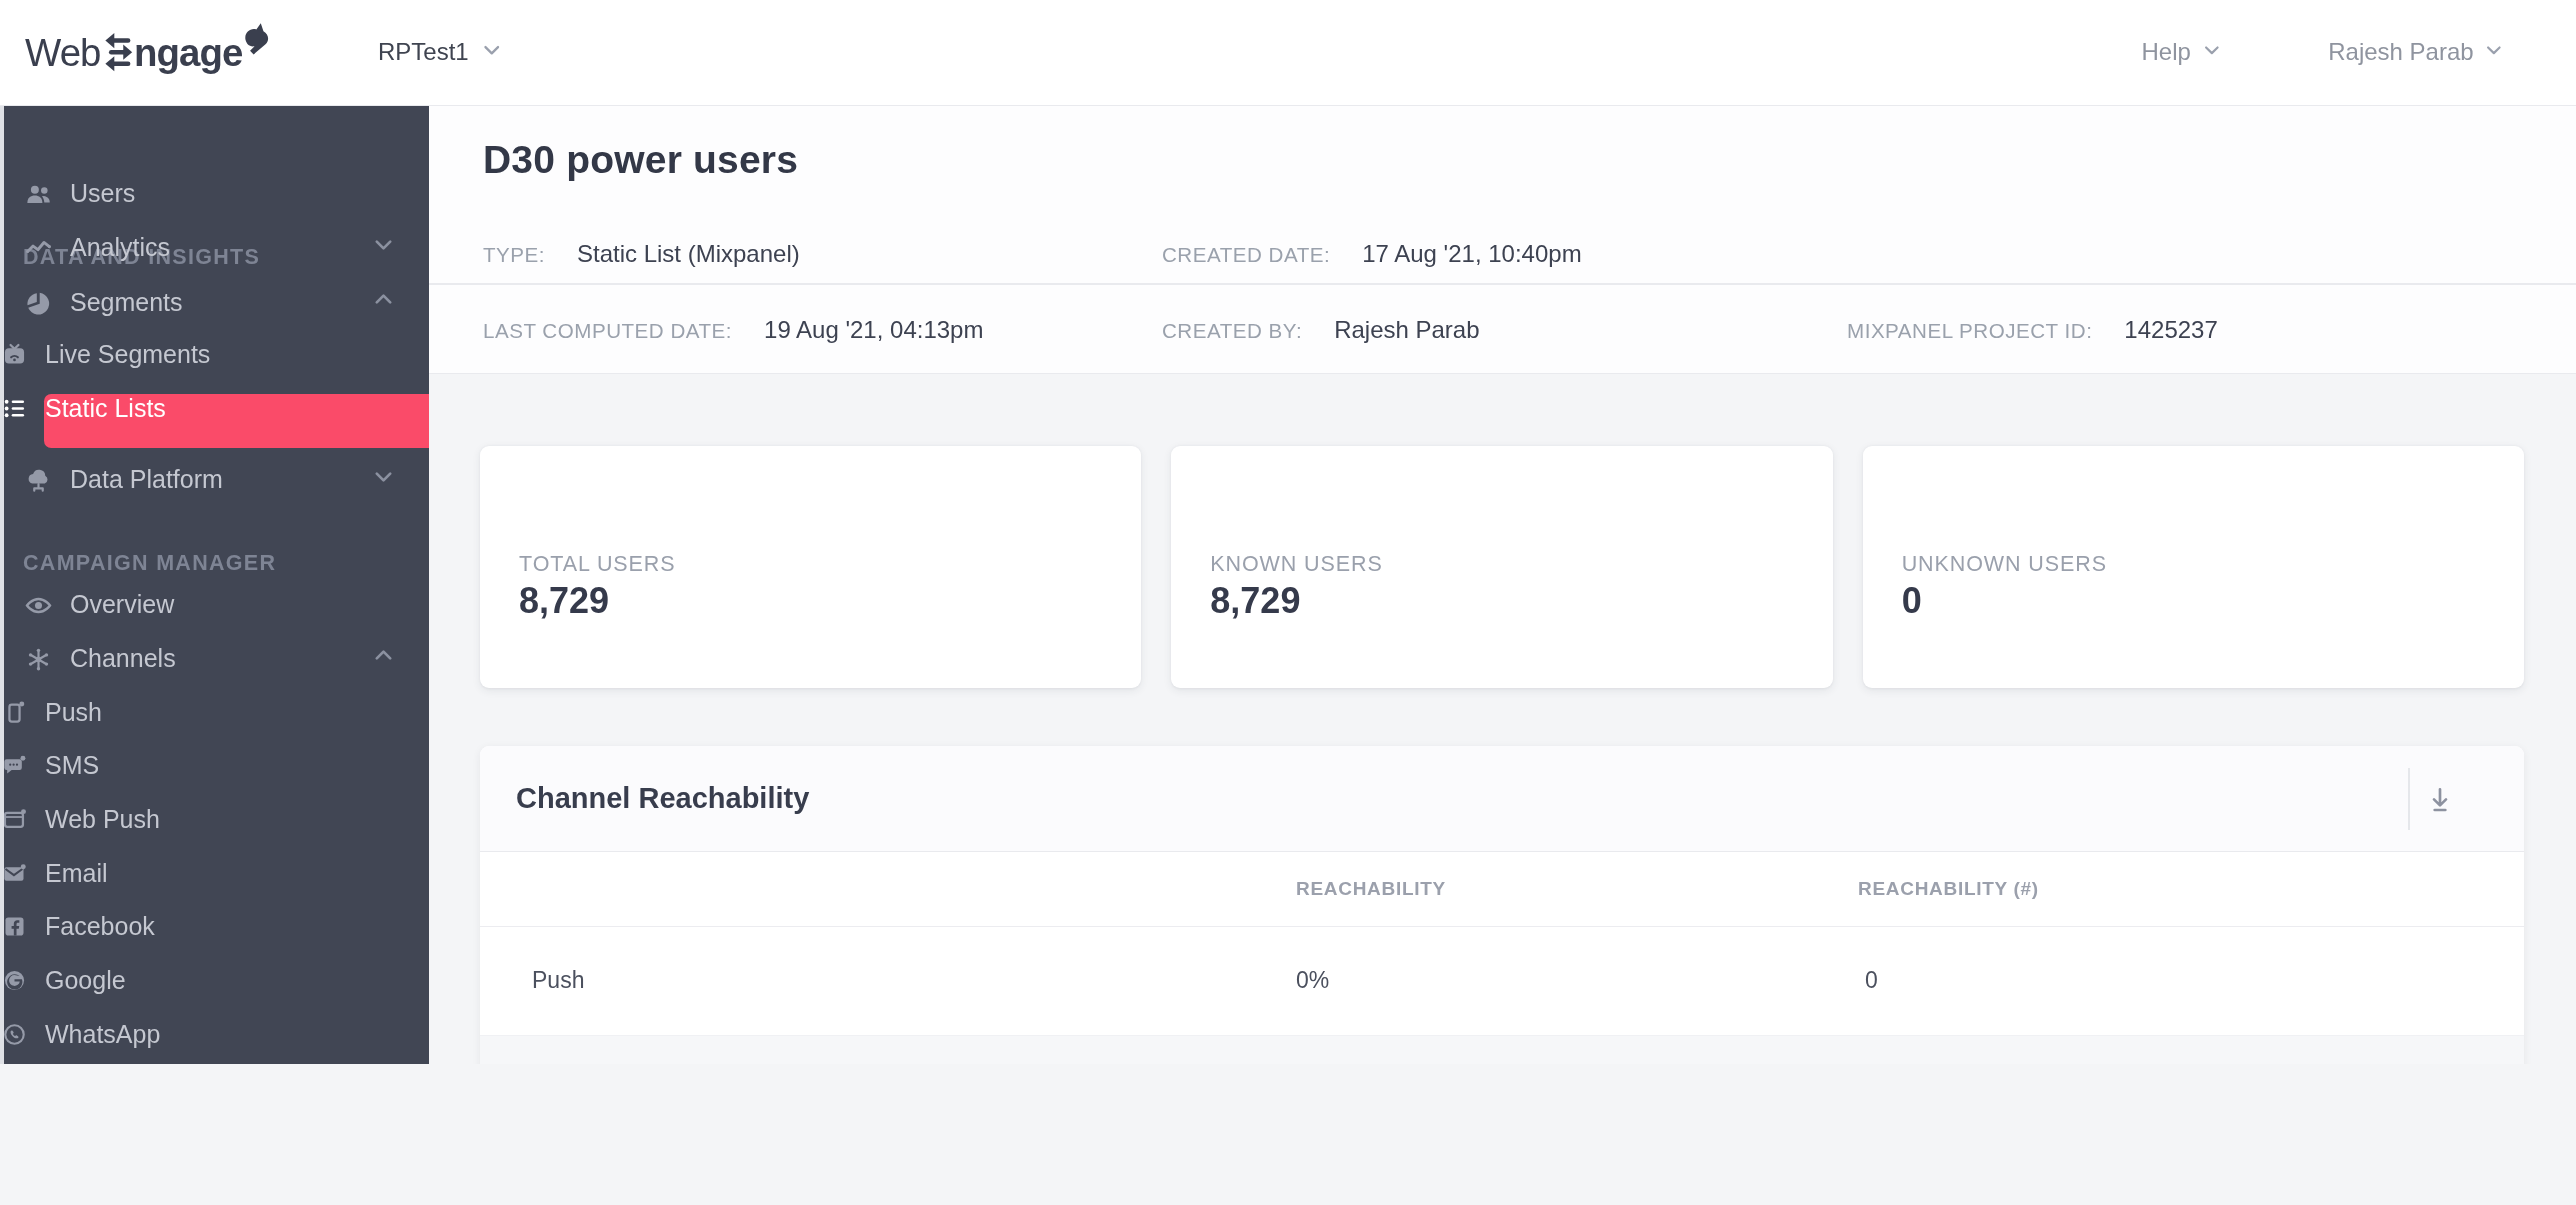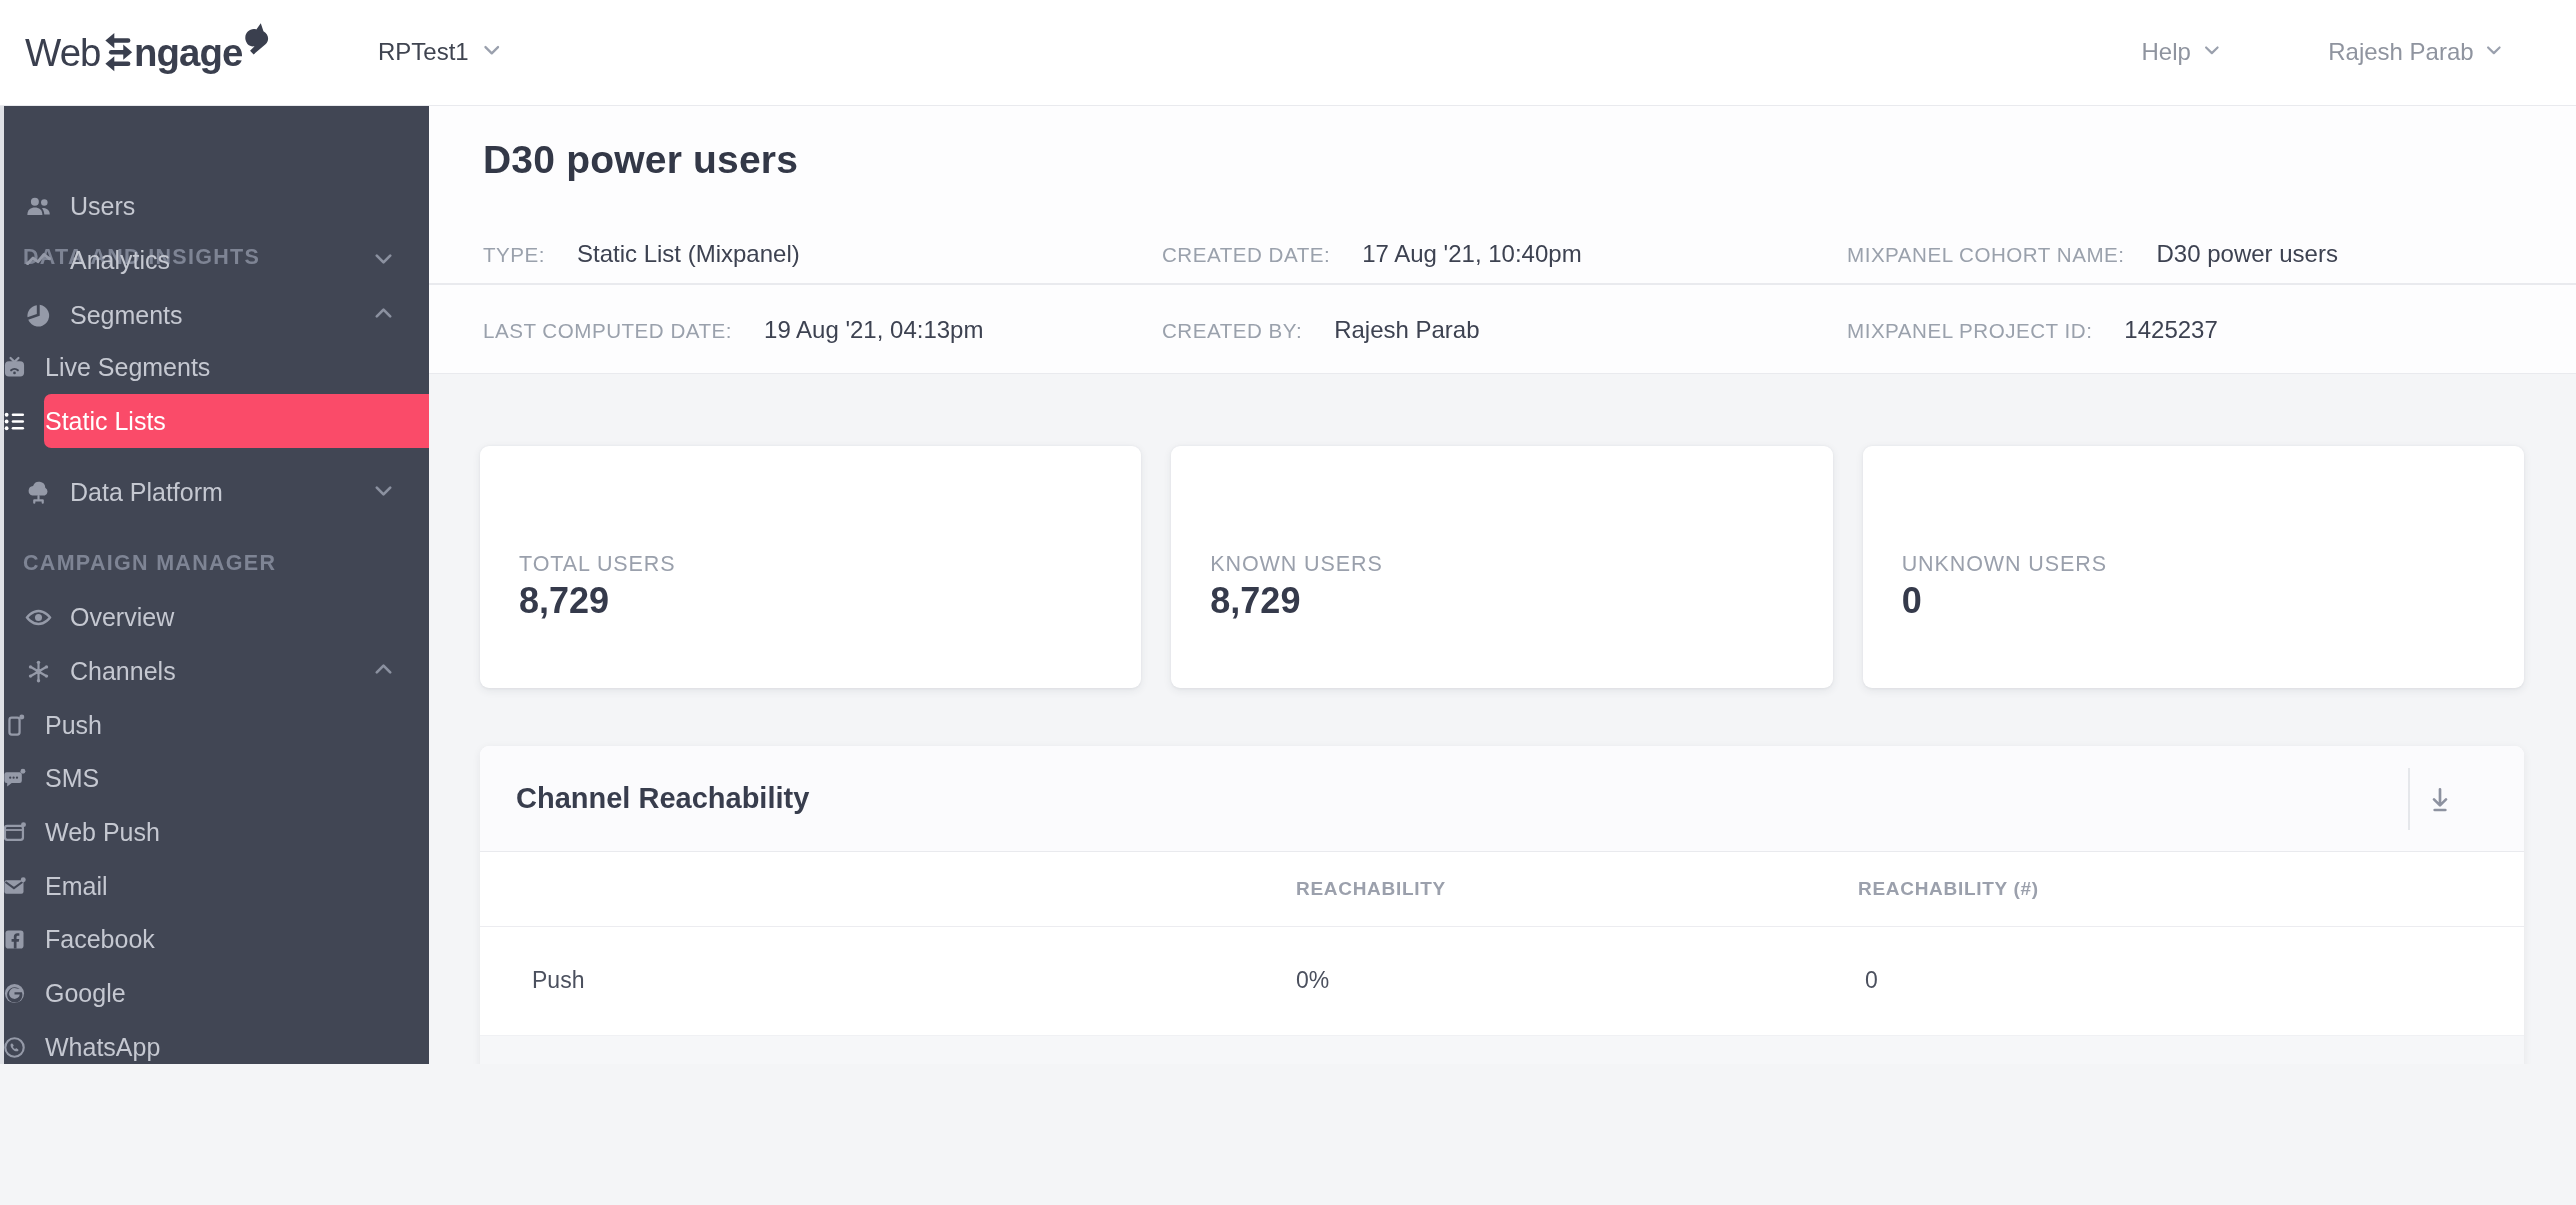--- a/index.html
+++ b/index.html
@@ -20,21 +20,21 @@
   .chev { display:inline-block; }
 
   
   .sidebar { position:absolute; top:106px; left:0; width:429px; bottom:0;
     background:#414654; z-index:20; }
   .edge-strip { position:absolute; top:106px; left:0; width:3.6px; bottom:0;
     background:#dfe1e6; z-index:25; }
   .nav-sec { position:absolute; left:23px; font-size:21.5px; font-weight:700;
     letter-spacing:1.3px; color:#7e8494; }
   .nav-item, .nav-sub { position:absolute; left:0; width:429px; height:54px;
-    display:flex; align-items:center; color:#959aa8; }
+    display:flex; align-items:flex-start; color:#959aa8; }
   .nav-item { padding-left:23px; }
   .nav-sub  { }
   .nav-label { margin-left:17px; font-size:25px; color:#c5c8d1; }
   .nav-ic { width:30px; height:30px; display:flex; align-items:center; justify-content:center; }
   .nav-ic svg { display:block; }
   .nav-chev { position:absolute; right:34px; color:#8b91a0; }
   .nav-sub .nav-ic { width:28px; height:28px; }
   .active-band { position:absolute; left:44px; right:0; height:54px;
     background:#fa4b69; border-radius:7.2px 0 0 7.2px; }
   .nav-sub.active { color:#ffffff; }
@@ -359,24 +359,20 @@
       <h1 class="page-title" data-interactable="false">D30 power users</h1>
       <div class="meta-row r1" data-interactable="false">
         <span class="meta-pair c1" data-interactable="false">
           <span class="meta-label" data-interactable="false">TYPE:</span>
           <span class="meta-value" data-interactable="false">Static List (Mixpanel)</span>
         </span>
         <span class="meta-pair c2" data-interactable="false">
           <span class="meta-label" data-interactable="false">CREATED DATE:</span>
           <span class="meta-value" data-interactable="false">17 Aug '21, 10:40pm</span>
         </span>
-        <span class="meta-pair c3" data-interactable="false">
-          <span class="meta-label" data-interactable="false">MIXPANEL COHORT NAME:</span>
-          <span class="meta-value" data-interactable="false">D30 power users</span>
-        </span>
       </div>
       <div class="meta-div" data-interactable="false"></div>
       <div class="meta-row r2" data-interactable="false">
         <span class="meta-pair c1" data-interactable="false">
           <span class="meta-label" data-interactable="false">LAST COMPUTED DATE:</span>
           <span class="meta-value" data-interactable="false">19 Aug '21, 04:13pm</span>
         </span>
         <span class="meta-pair c2" data-interactable="false">
           <span class="meta-label" data-interactable="false">CREATED BY:</span>
           <span class="meta-value" data-interactable="false">Rajesh Parab</span>

